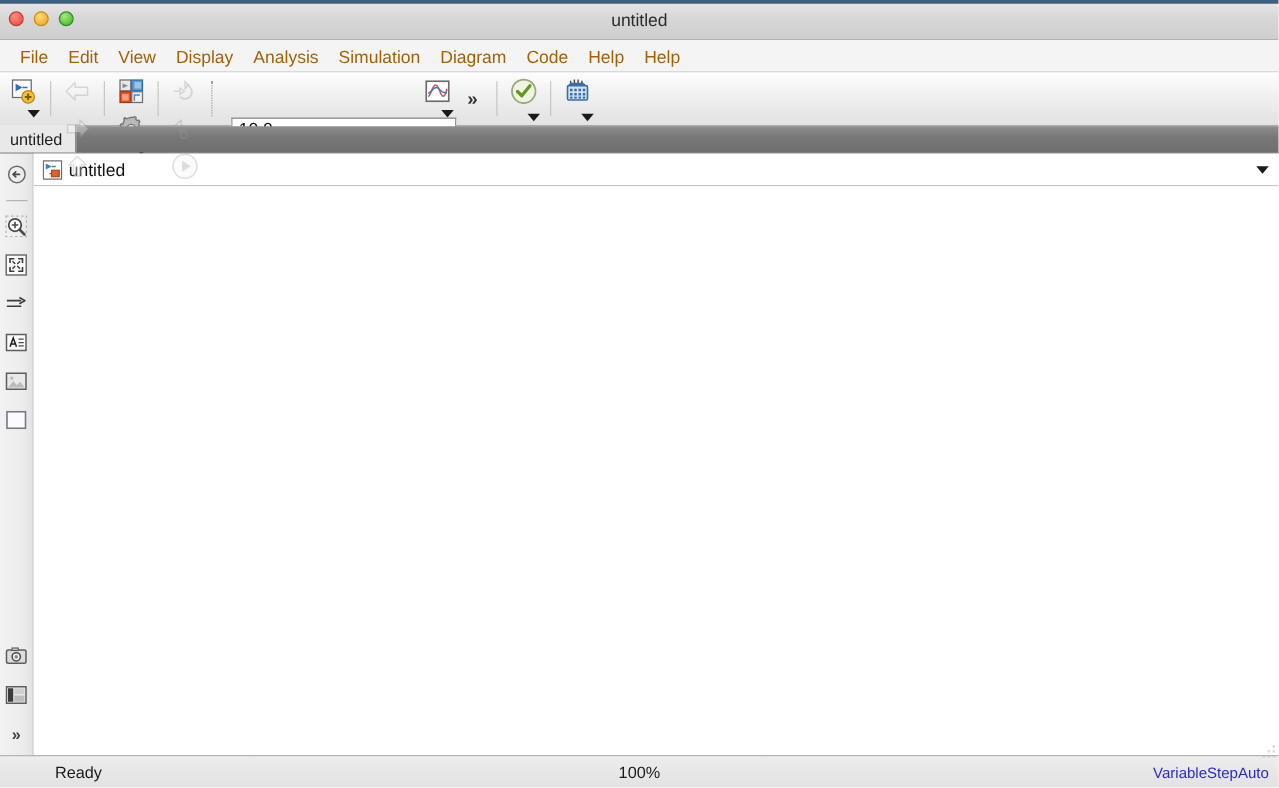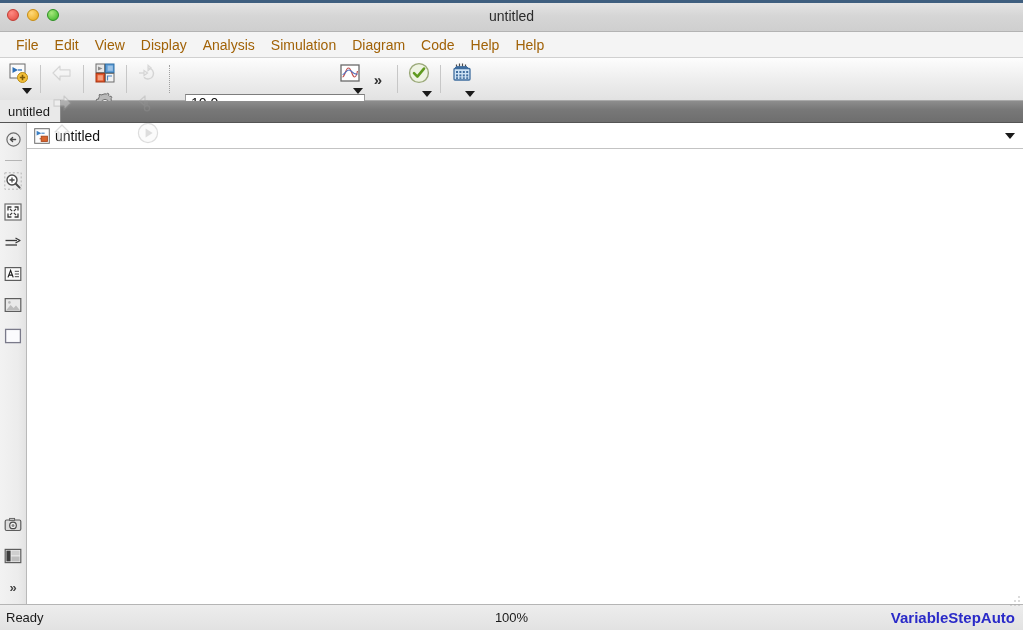--- a/index.html
+++ b/index.html
@@ -269,42 +269,42 @@
   
   .statusbar {
     height: 26px;
     flex: 0 0 26px;
     background: linear-gradient(to bottom, #ededed 0%, #e2e2e2 100%);
     border-top: 1px solid #b5b5b5;
     display: flex;
     align-items: center;
     position: relative;
     box-sizing: border-box;
+    padding-left: 38px;
   }
   .status-left {
     font-size: 13px;
     color: #1a1a1a;
     padding-left: 6px;
     flex: 0 0 auto;
   }
   .status-center {
     position: absolute;
     left: 0; right: 0;
     text-align: center;
     font-size: 13px;
     color: #1a1a1a;
     pointer-events: none;
   }
   .status-right {
     margin-left: auto;
-    font-size: 15px;
+    font-size: 12px;
     color: #2a2ac8;
     padding-right: 8px;
     flex: 0 0 auto;
-    font-weight: bold;
   }
   .grip {
     position: absolute;
     right: 1px;
     bottom: 22px;
     width: 14px;
     height: 14px;
     opacity: .45;
   }
   svg { display: block; }

